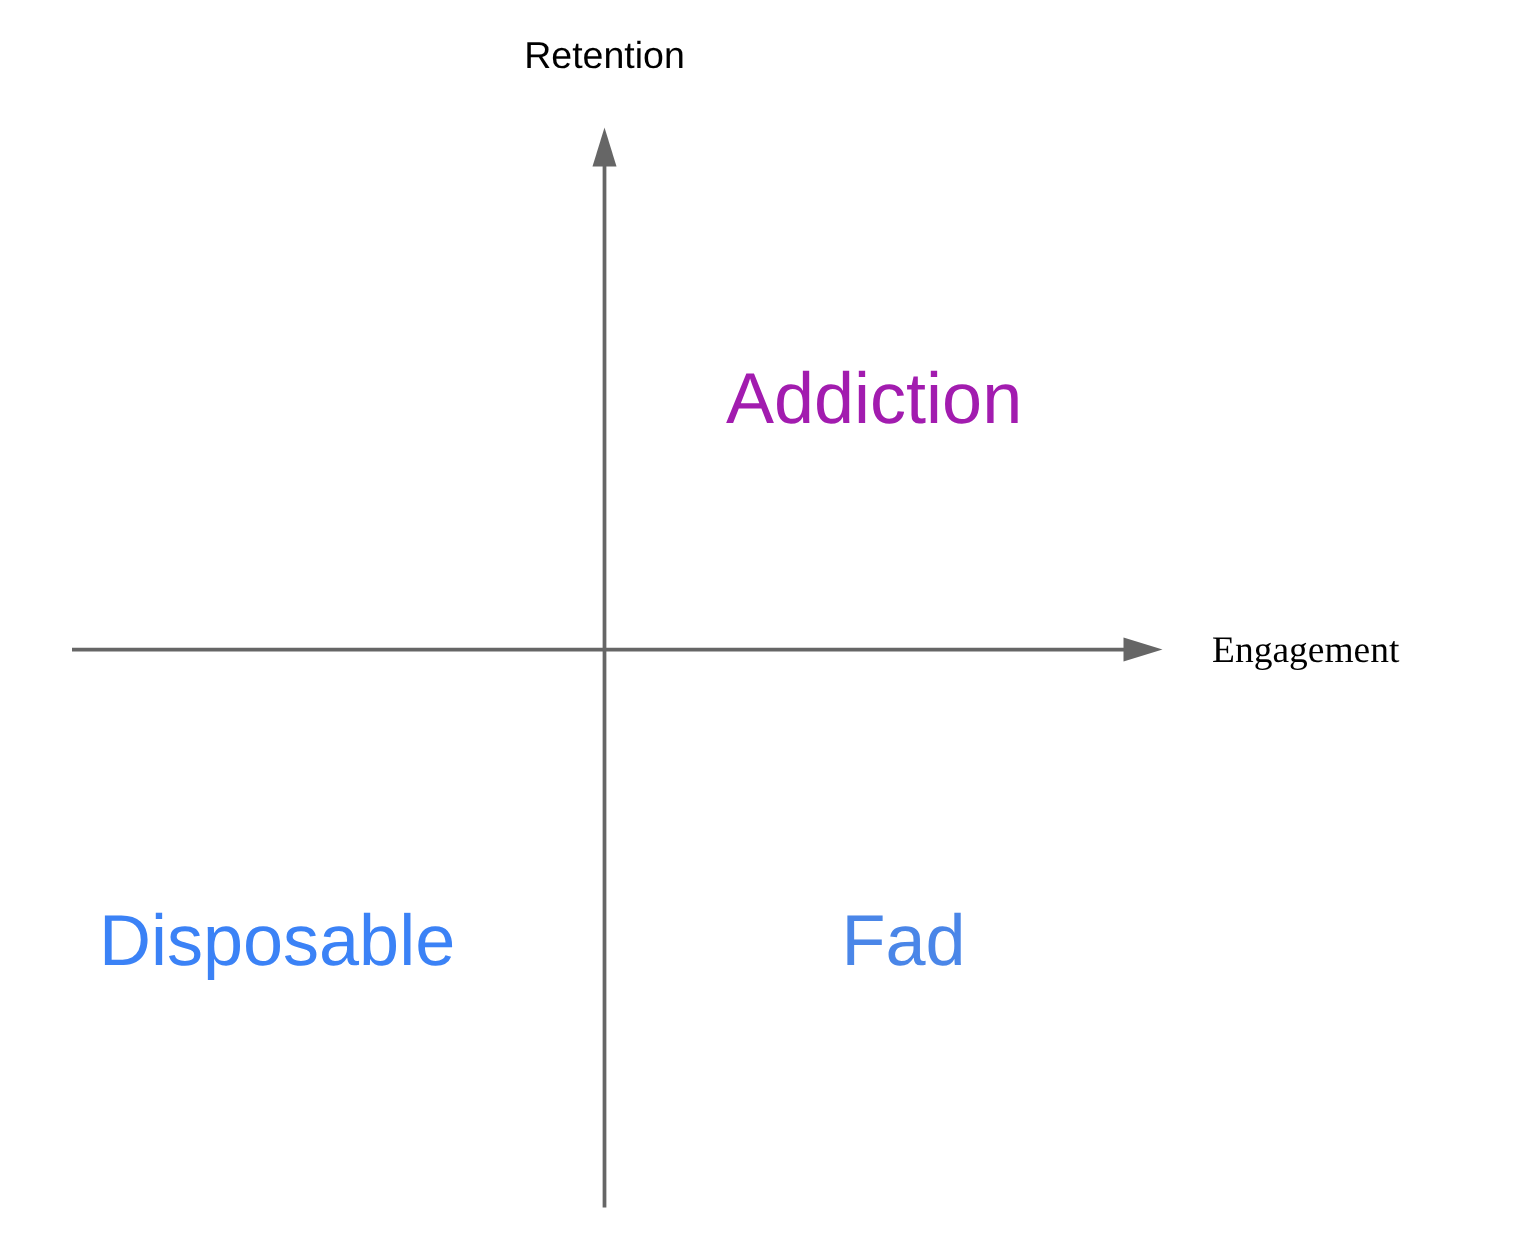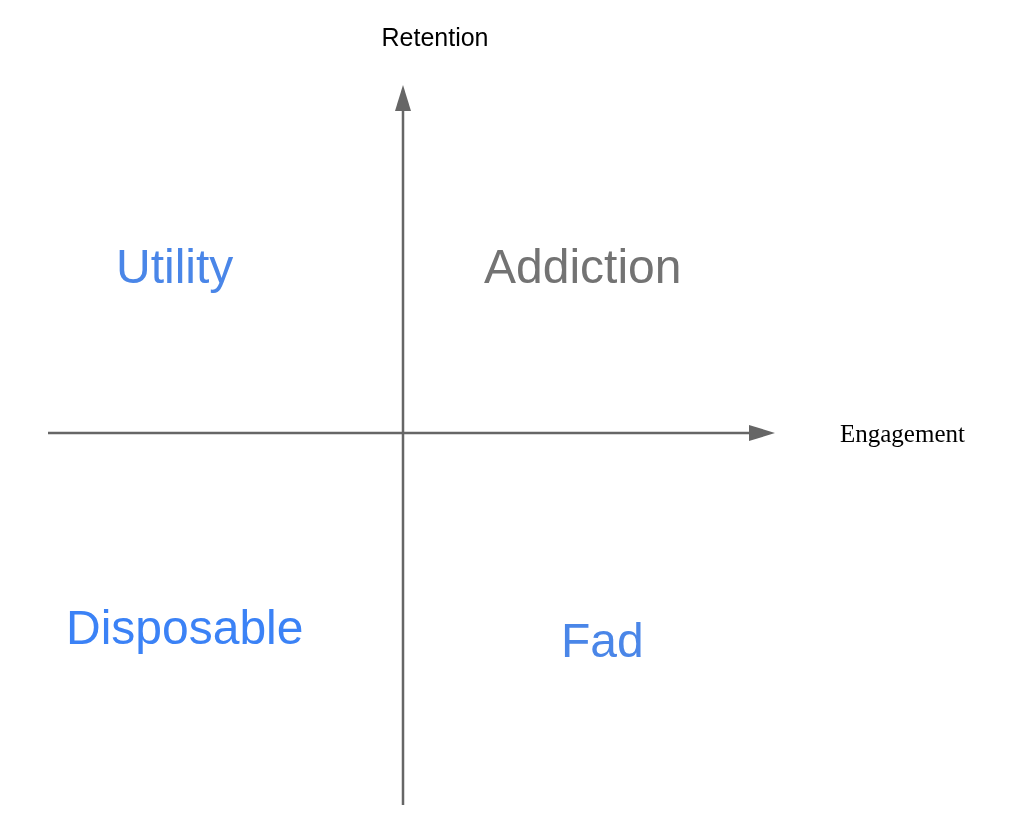--- a/index.html
+++ b/index.html
@@ -21,62 +21,60 @@
     top: 0;
     width: 1024px;
     height: 827px;
   }
   .axis-label {
     position: absolute;
     color: #000000;
     font-size: 25px;
     line-height: 1.2;
     white-space: nowrap;
-    margin-left: 32px;
   }
   .axis-label.y {
     left: 403px;
     top: 22px;
     transform: translateX(-50%);
   }
   .axis-label.x {
     left: 808px;
     top: 419px;
     font-family: Liberation Serif, serif;
   }
   .quad-label {
     position: absolute;
     font-size: 48px;
     line-height: 1.15;
     white-space: nowrap;
   }
   .quad-label.tl { left: 116px; top: 239px; }
   .quad-label.tr { left: 484px; top: 239px; }
   .quad-label.bl { left: 66px;  top: 600px; }
-  .quad-label.br { left: 561px; top: 600px; margin-top: 13px; }
+  .quad-label.br { left: 561px; top: 600px; }
 </style>
 </head>
 <body>
 
 <div class="canvas">
 
   <svg class="axes-svg" viewBox="0 0 1024 827" xmlns="http://www.w3.org/2000/svg">
 
     <line x1="403" y1="108" x2="403" y2="805" stroke-width="2.5" stroke="#666666"></line>
     <polygon points="403,85 395,111 411,111" fill="#666666"></polygon>
 
     <line x1="48" y1="433" x2="752" y2="433" stroke-width="2.5" stroke="#666666"></line>
     <polygon points="775,433 749,425 749,441" fill="#666666"></polygon>
   </svg>
 
   <div class="axis-label y">Retention</div>
 
   <div class="axis-label x">Engagement</div>
 
-  <div class="quad-label tl" style="color: rgb(74, 134, 232);">Utility</div>
 
-  <div class="quad-label tr" style="color: #737373;">Addiction</div>
+  <div class="quad-label tr" style="color: #a21caf;">Addiction</div>
 
   <div class="quad-label bl" style="color: #3b82f6;">Disposable</div>
 
   <div class="quad-label br" style="color: rgb(74, 134, 232);">Fad</div>
 
 </div>
 
 </body></html>

